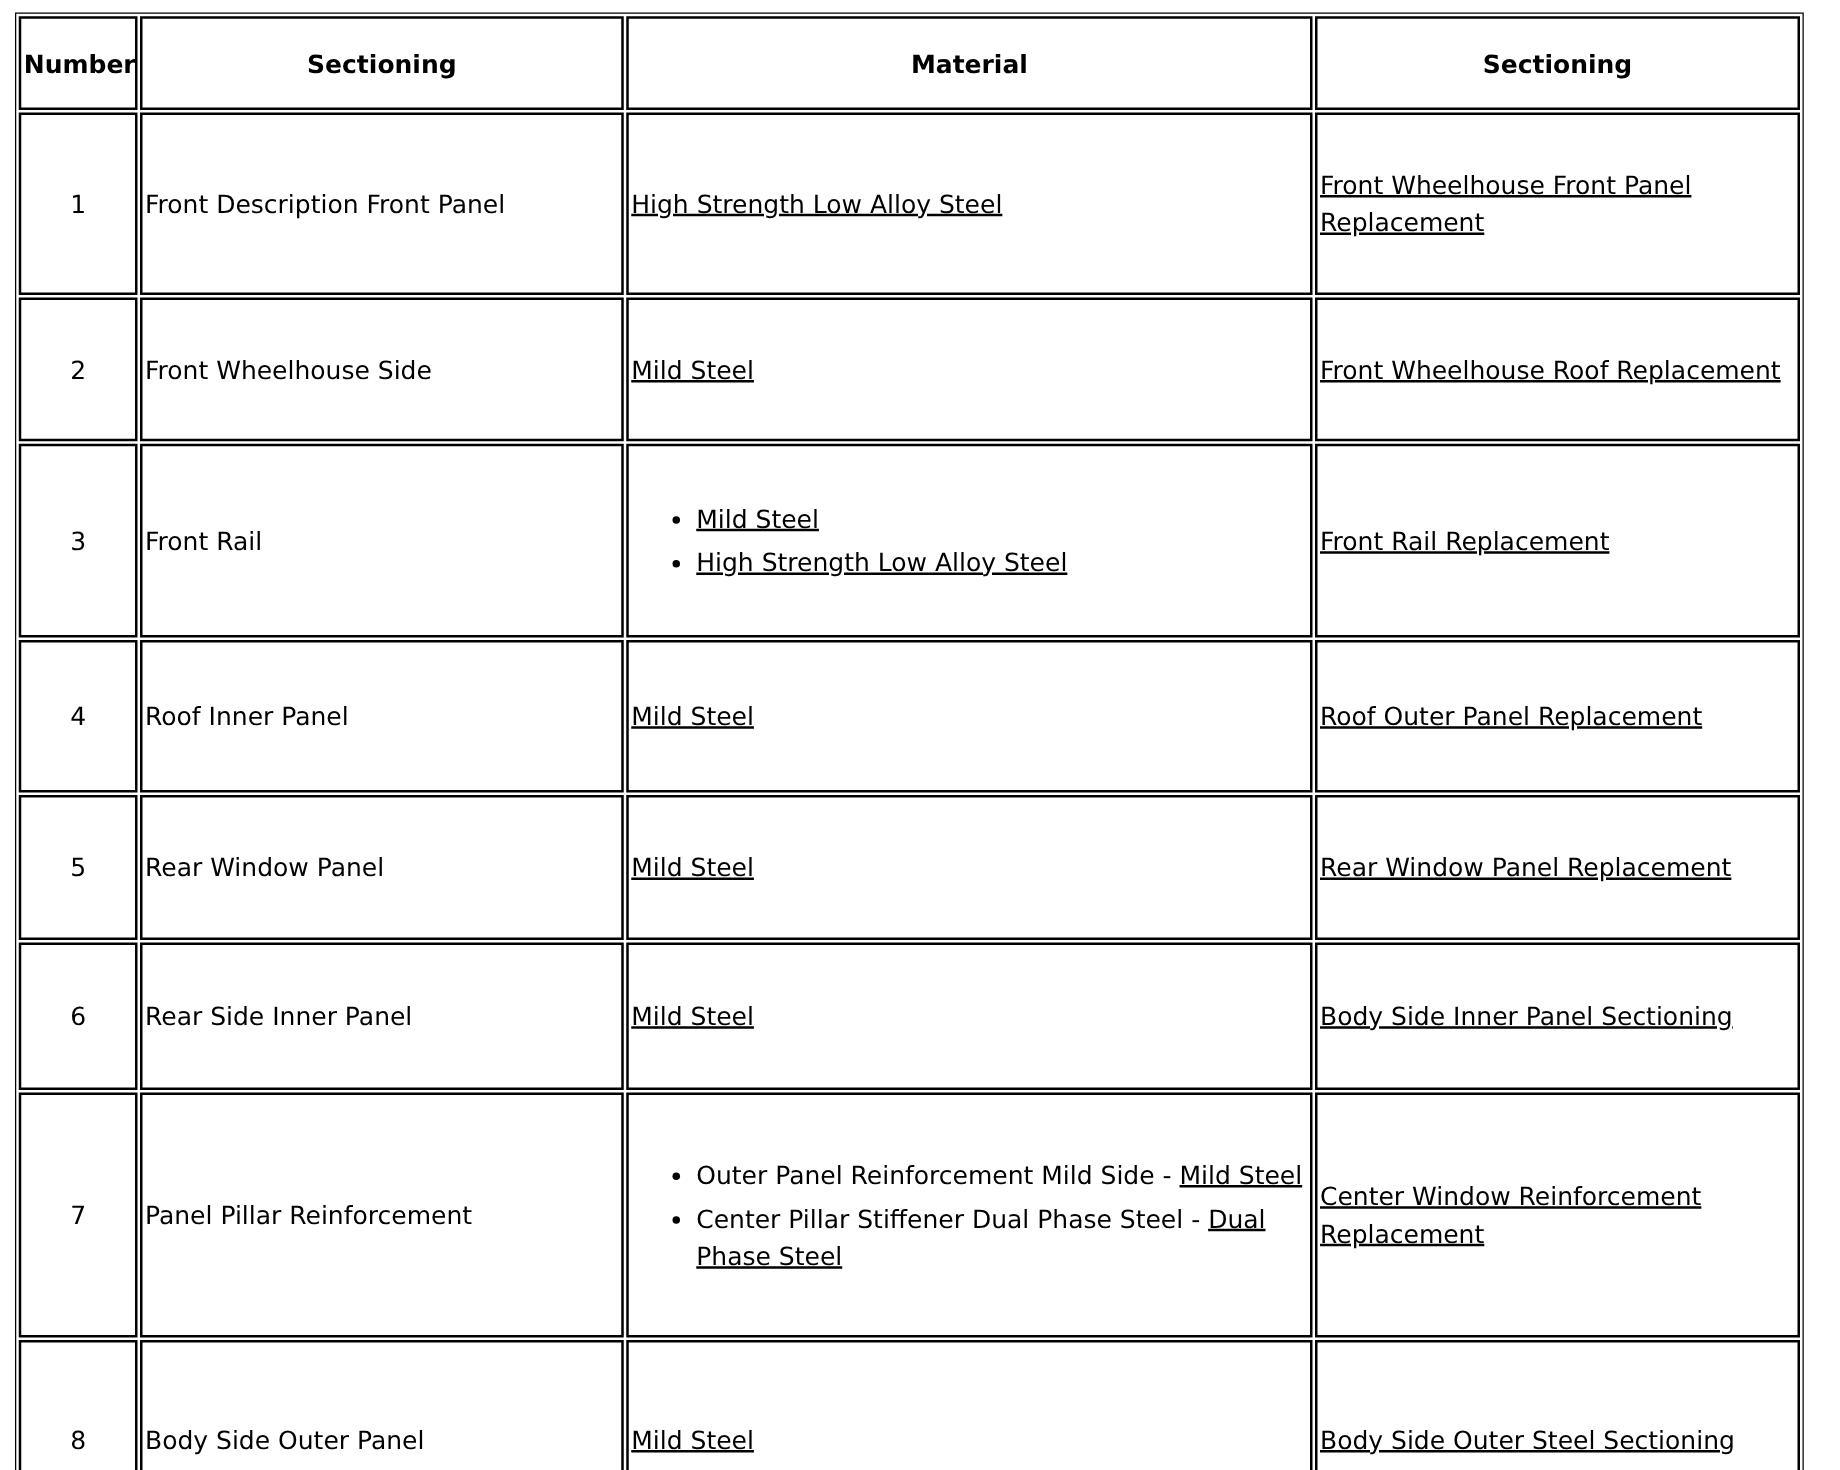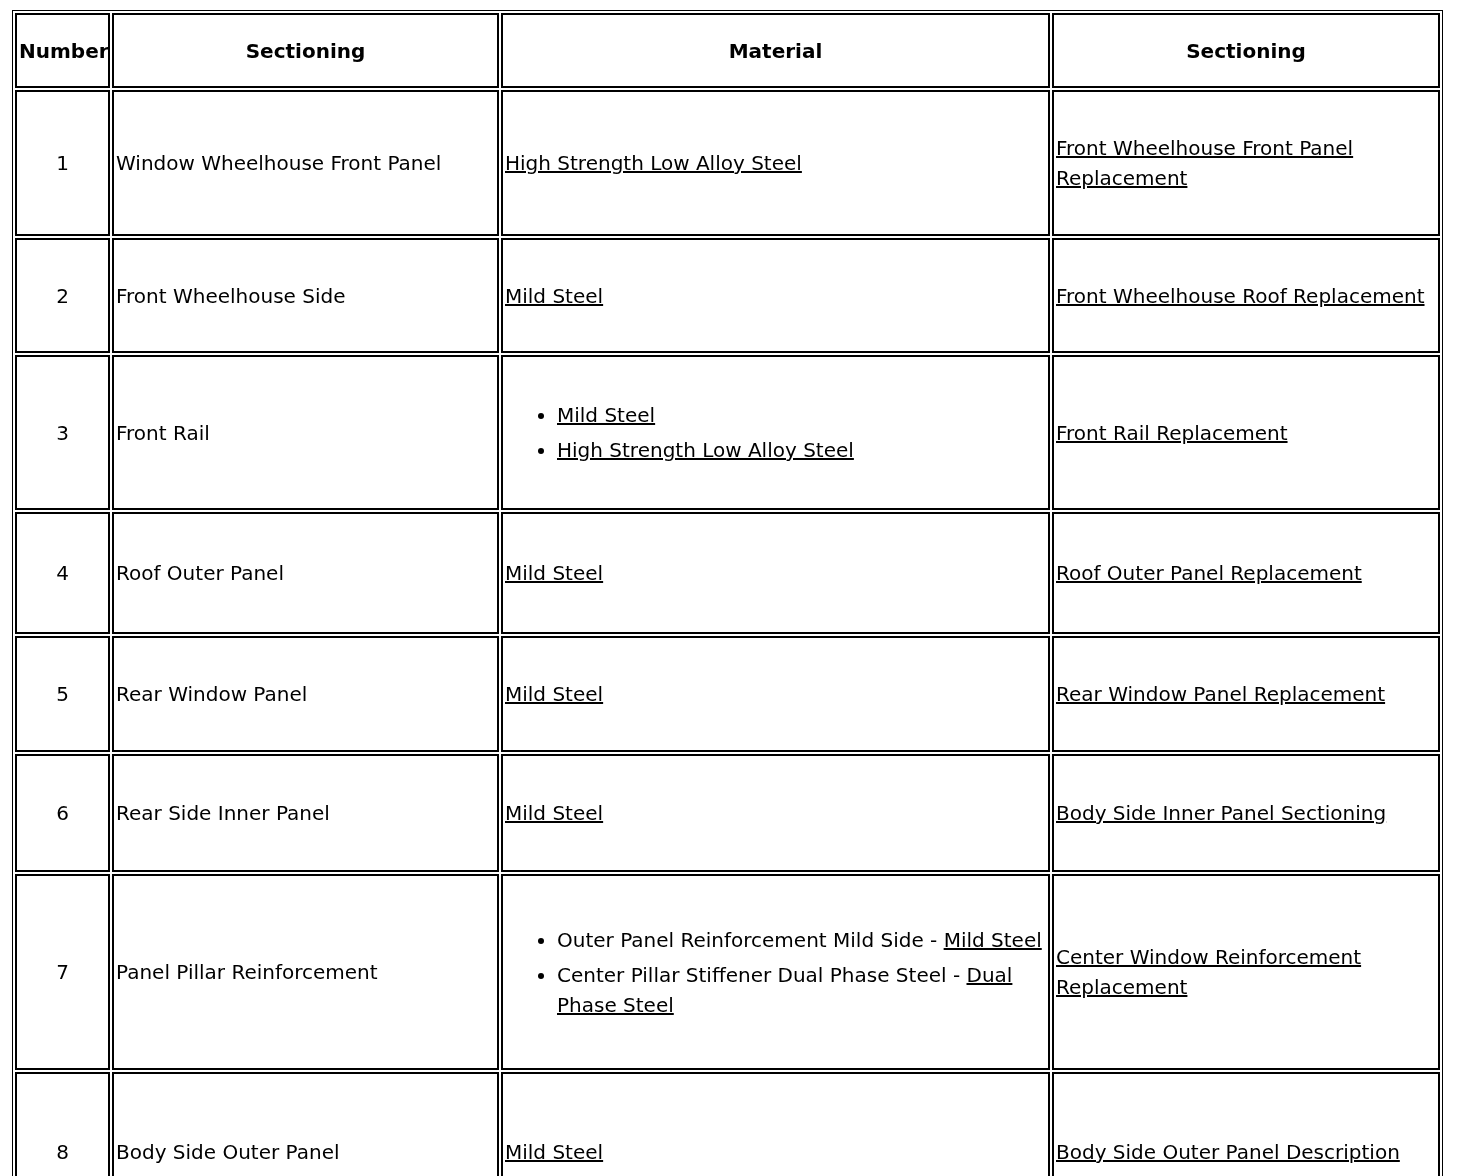--- a/index.html
+++ b/index.html
@@ -71,21 +71,21 @@
   <tbody>
       <tr style="height:75px">
     <th>Number</th>
     <th>Sectioning</th>
     <th>Material</th>
     <th>Sectioning</th>
   </tr>
 
   <tr style="height:146px">
     <td class="num">1</td>
-    <td class="desc">Window Wheelhouse Front Panel</td>
+    <td class="desc">Front Description Front Panel</td>
     <td class="mat"><a href="#">High Strength Low Alloy Steel</a></td>
     <td class="proc"><a href="#">Front Wheelhouse Front Panel Replacement</a></td>
   </tr>
 
   <tr style="height:115px">
     <td class="num">2</td>
     <td class="desc">Front Wheelhouse Side</td>
     <td class="mat"><a href="#">Mild Steel</a></td>
     <td class="proc"><a href="#">Front Wheelhouse Roof Replacement</a></td>
   </tr>
@@ -97,21 +97,21 @@
       <ul class="mat-list">
         <li><a href="#">Mild Steel</a></li>
         <li><a href="#">High Strength Low Alloy Steel</a></li>
       </ul>
     </td>
     <td class="proc"><a href="#">Front Rail Replacement</a></td>
   </tr>
 
   <tr style="height:122px">
     <td class="num">4</td>
-    <td class="desc">Roof Outer Panel</td>
+    <td class="desc">Roof Inner Panel</td>
     <td class="mat"><a href="#">Mild Steel</a></td>
     <td class="proc"><a href="#">Roof Outer Panel Replacement</a></td>
   </tr>
 
   <tr style="height:116px">
     <td class="num">5</td>
     <td class="desc">Rear Window Panel</td>
     <td class="mat"><a href="#">Mild Steel</a></td>
     <td class="proc"><a href="#">Rear Window Panel Replacement</a></td>
   </tr>
@@ -132,16 +132,16 @@
         <li><span>Center Pillar Stiffener Dual Phase Steel - </span><a href="#">Dual Phase Steel</a></li>
       </ul>
     </td>
     <td class="proc"><a href="#">Center Window Reinforcement Replacement</a></td>
   </tr>
 
   <tr style="height:160px">
     <td class="num">8</td>
     <td class="desc">Body Side Outer Panel</td>
     <td class="mat"><a href="#">Mild Steel</a></td>
-    <td class="proc"><a href="#">Body Side Outer Panel Description</a></td>
+    <td class="proc"><a href="#">Body Side Outer Steel Sectioning</a></td>
   </tr>
 </tbody>
   </table>
 
 </body></html>

